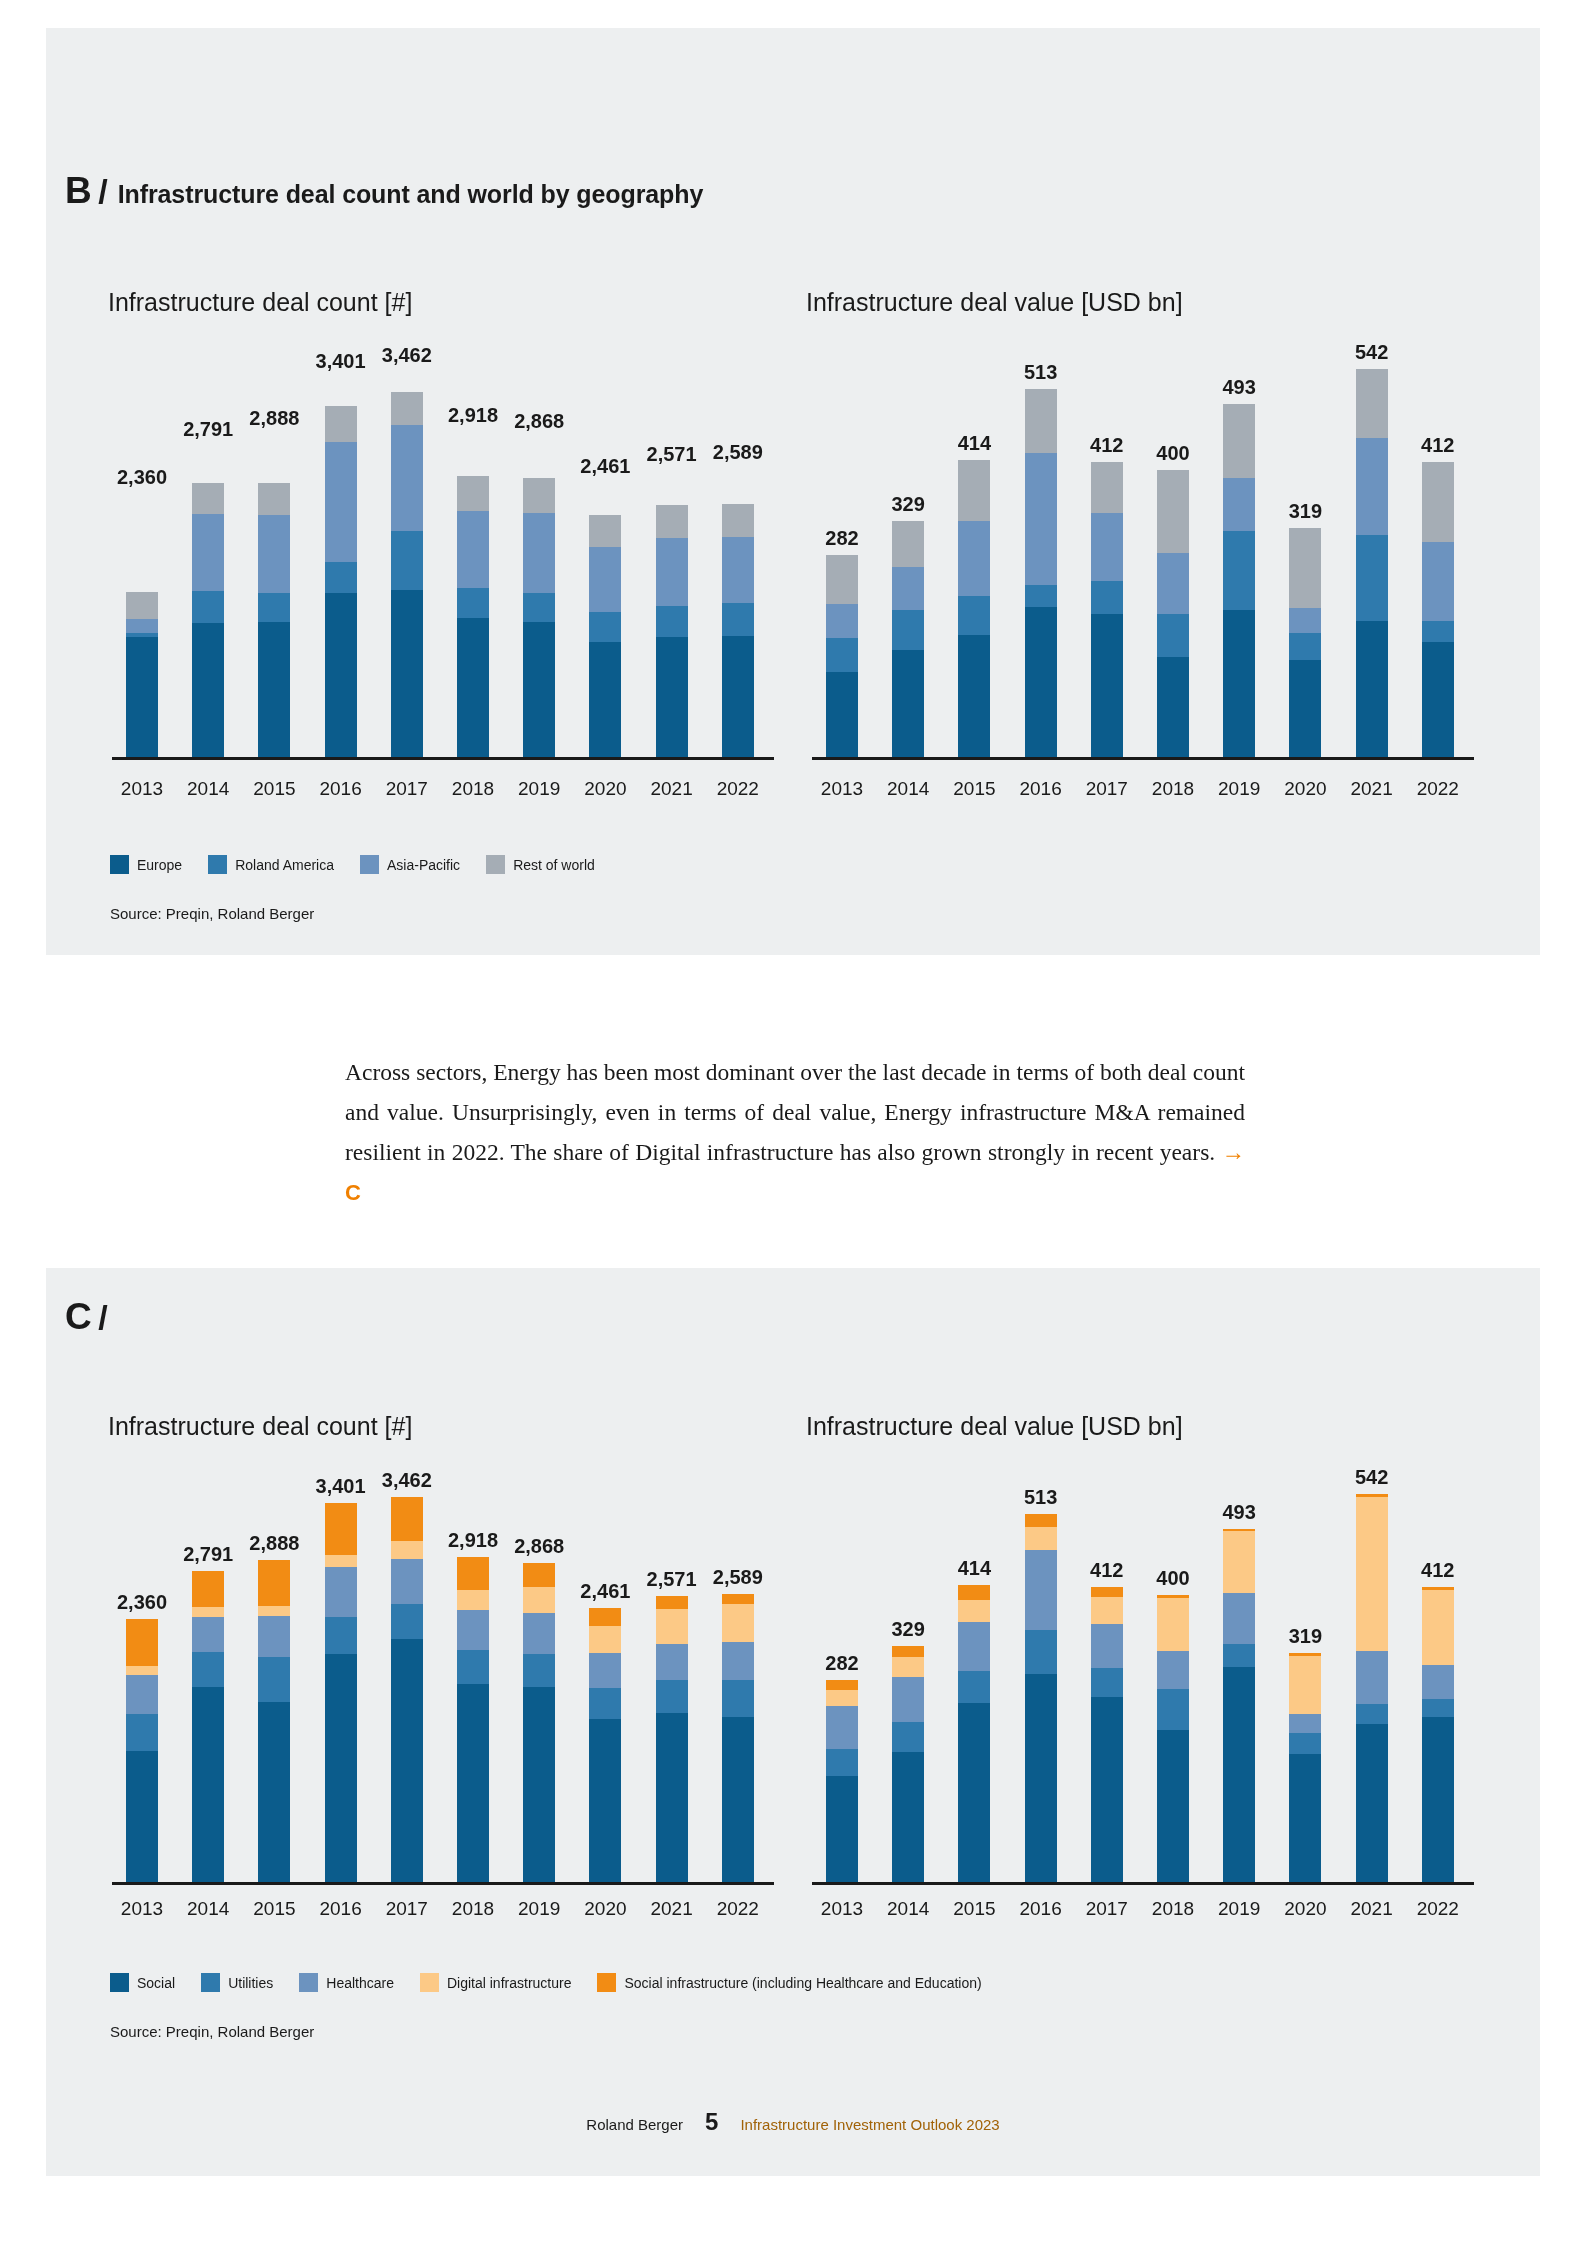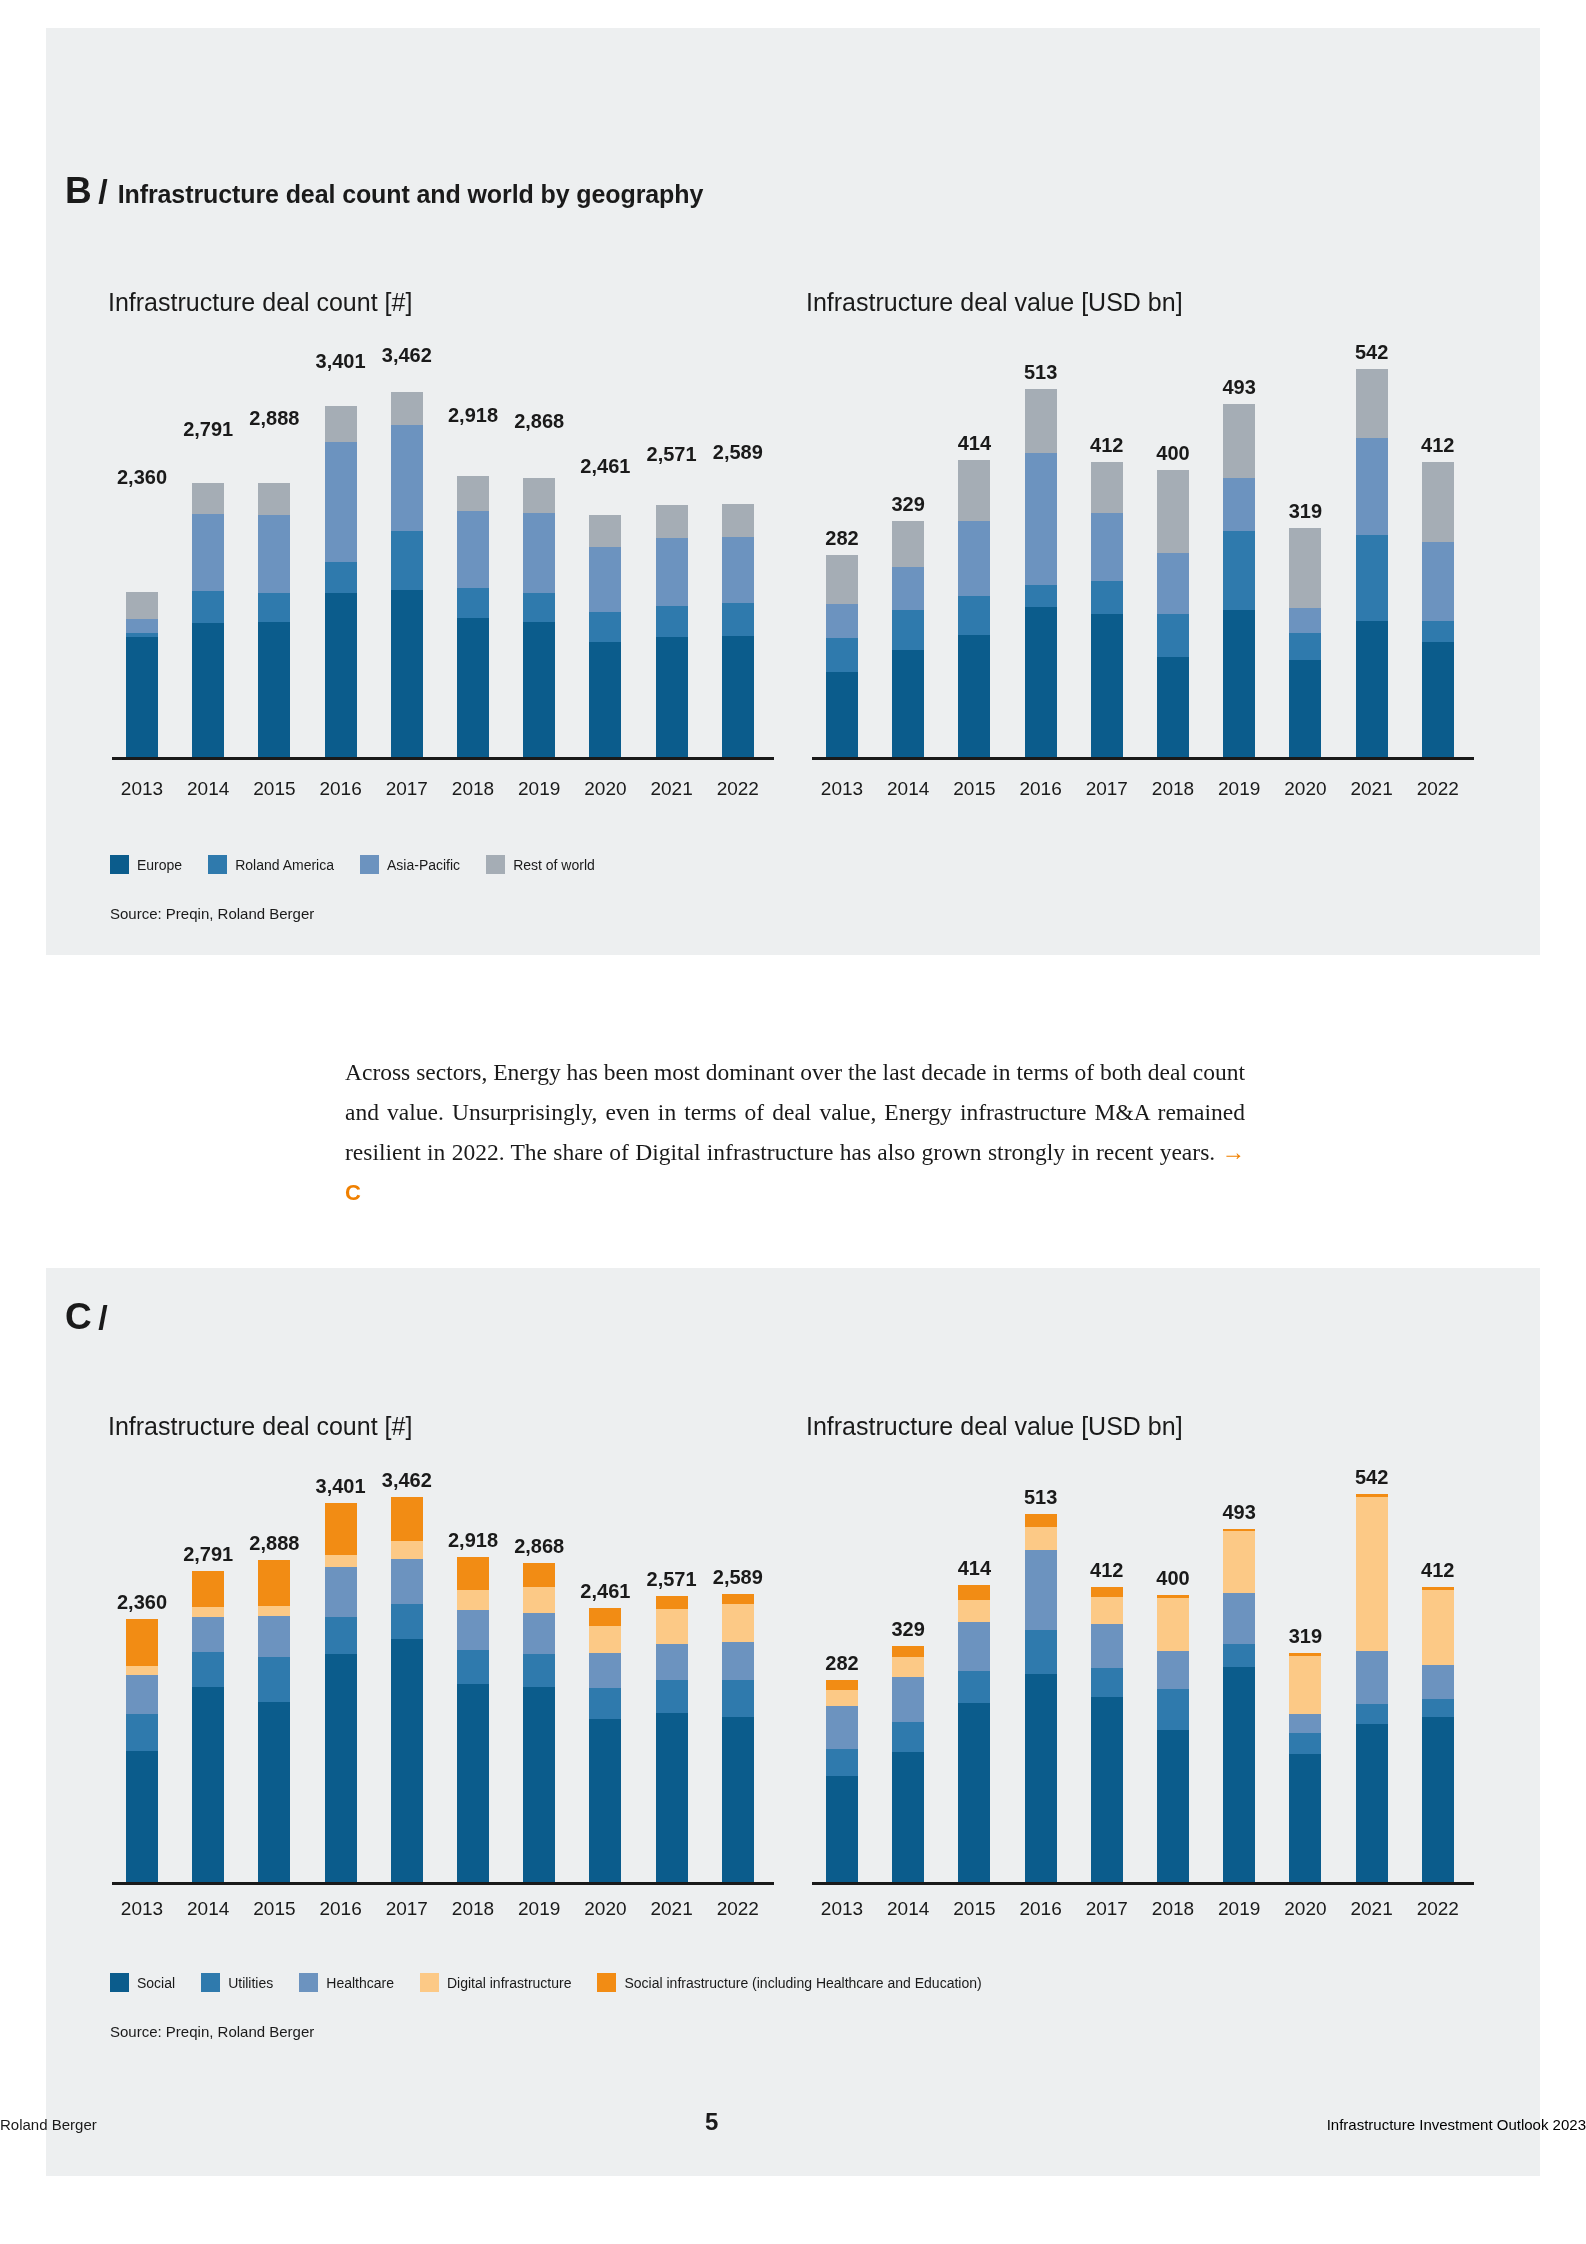--- a/index.html
+++ b/index.html
@@ -50,24 +50,24 @@
   #body-copy{
     position:absolute;left:345px;top:1052px;width:900px;
     font-family:"Liberation Serif", serif;
     font-size:23.5px;line-height:40px;color:#1a1a1a;
     text-align:justify;
   }
   .ref-arrow{color:#f08000;font-weight:bold;}
   .ref-letter{color:#f08000;font-weight:bold;font-family:"Liberation Sans",sans-serif;font-size:22px;}
 
   
-  .footer{position:absolute;display:flex;align-items:baseline;left:0;width:1586px;justify-content:space-between;}
+  .footer{position:absolute;display:flex;align-items:baseline;left:0;width:1586px;justify-content:center;}
   .footer-brand{font-size:15px;color:#1a1a1a;}
   .footer-page{font-size:24px;font-weight:bold;color:#1a1a1a;margin:0 22px;}
-  .footer-doc{font-size:15px;color:#000000;}
+  .footer-doc{font-size:15px;color:#a16207;}
 </style>
 </head>
 <body>
 
 <div class="page">
 
   <div class="panel" id="panel-b"></div>
 
   <div class="exhibit-head" style="top:170px;">
     <span class="exhibit-letter">B</span>

